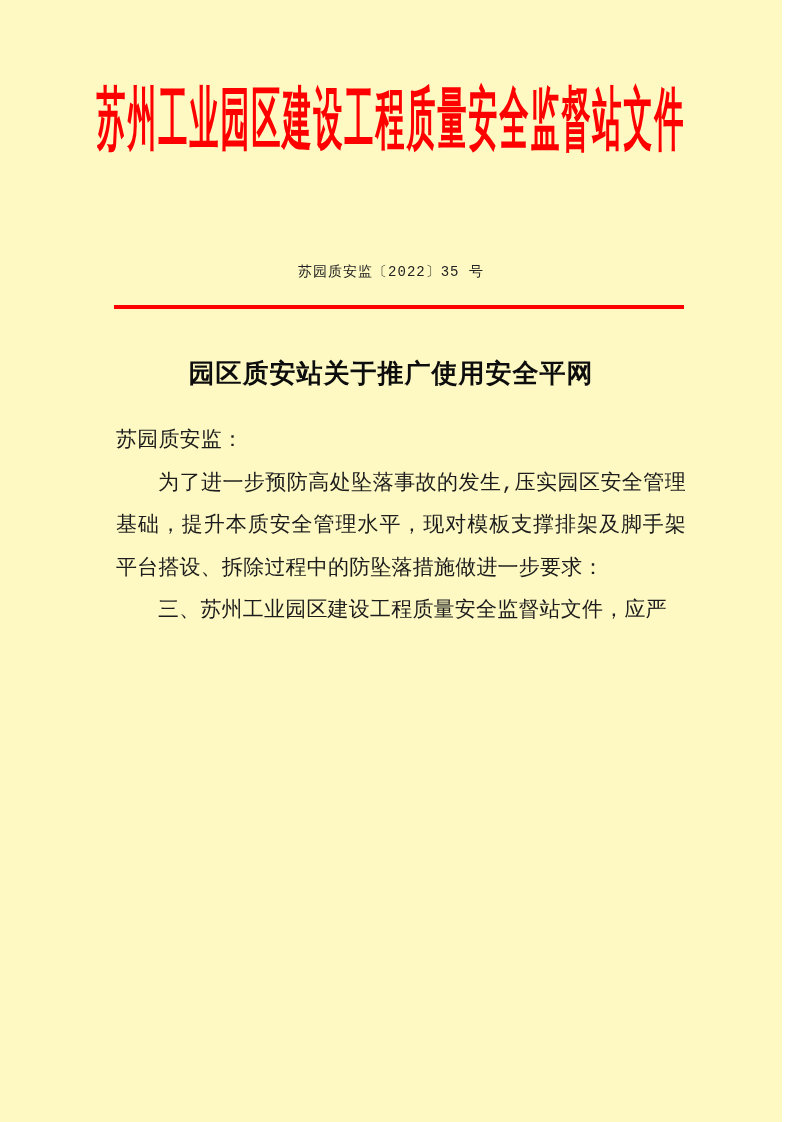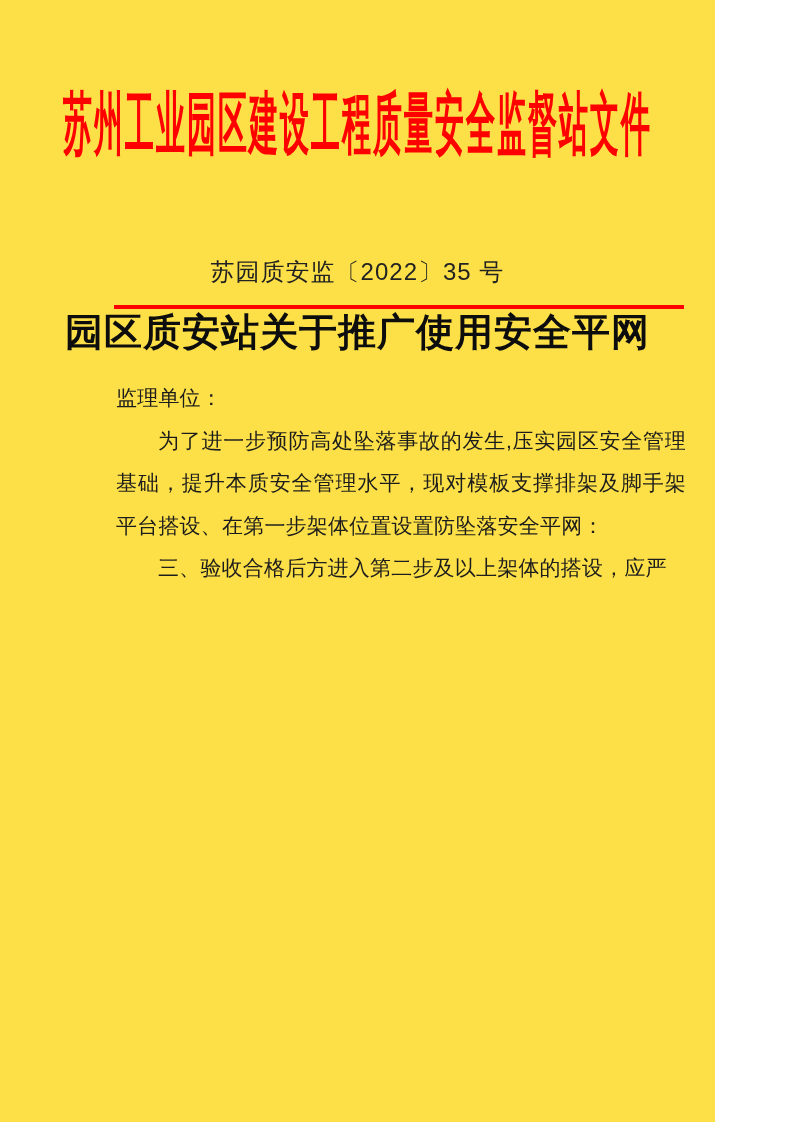--- a/index.html
+++ b/index.html
@@ -2,25 +2,25 @@
 <html><head>
 <meta charset="utf-8">
 <style>
   html, body {
     margin: 0;
     padding: 0;
     background: #ffffff;
   }
   .page {
     position: relative;
-    width: 715px;
+    width: 782px;
     height: 1122px;
-    background: #fde047;
+    background: #fef9c3;
     overflow: hidden;
-    font-family: Liberation Sans, sans-serif;
+    font-family: Liberation Mono, monospace;
     color: #1c1c1c;
   }
   
   .agency-row {
     margin-top: 110px;
     height: 29px;
     line-height: 29px;
     text-align: center;
     white-space: nowrap;
   }
@@ -33,35 +33,36 @@
     transform: scale(1, 2.35);
     transform-origin: center center;
     white-space: nowrap;
   }
   
   .doc-number {
     margin-top: 118px;
     height: 30px;
     line-height: 30px;
     text-align: center;
-    font-size: 24px;
+    font-size: 14px;
     letter-spacing: 1px;
     color: #222222;
   }
   
   .red-line {
     margin: 18px 0 0 114px;
     width: 570px;
     height: 4px;
     background: #ff0000;
   }
   
   .notice-title {
+    margin-top: 43px;
     text-align: center;
-    font-size: 38px;
+    font-size: 26px;
     line-height: 47px;
     font-weight: bold;
     letter-spacing: 1px;
     color: #0d0d0d;
   }
   
   .body-text {
     margin: 21px 0 0 116px;
     width: 570px;
     font-size: 21px;
@@ -90,18 +91,18 @@
 
   <div class="doc-number">苏园质安监〔2022〕35 号</div>
 
   <div class="red-line"></div>
 
   <div class="notice-title">
     <div>园区质安站关于推广使用安全平网</div>
   </div>
 
   <div class="body-text">
-    <p>监理单位：</p>
-    <p class="indent">为了进一步预防高处坠落事故的发生,压实园区安全管理基础，提升本质安全管理水平，现对模板支撑排架及脚手架平台搭设、在第一步架体位置设置防坠落安全平网：</p>
-    <p class="indent">三、验收合格后方进入第二步及以上架体的搭设，应严</p>
+    <p>苏园质安监：</p>
+    <p class="indent">为了进一步预防高处坠落事故的发生,压实园区安全管理基础，提升本质安全管理水平，现对模板支撑排架及脚手架平台搭设、拆除过程中的防坠落措施做进一步要求：</p>
+    <p class="indent">三、苏州工业园区建设工程质量安全监督站文件，应严</p>
   </div>
 
 </div>
 
 </body></html>

